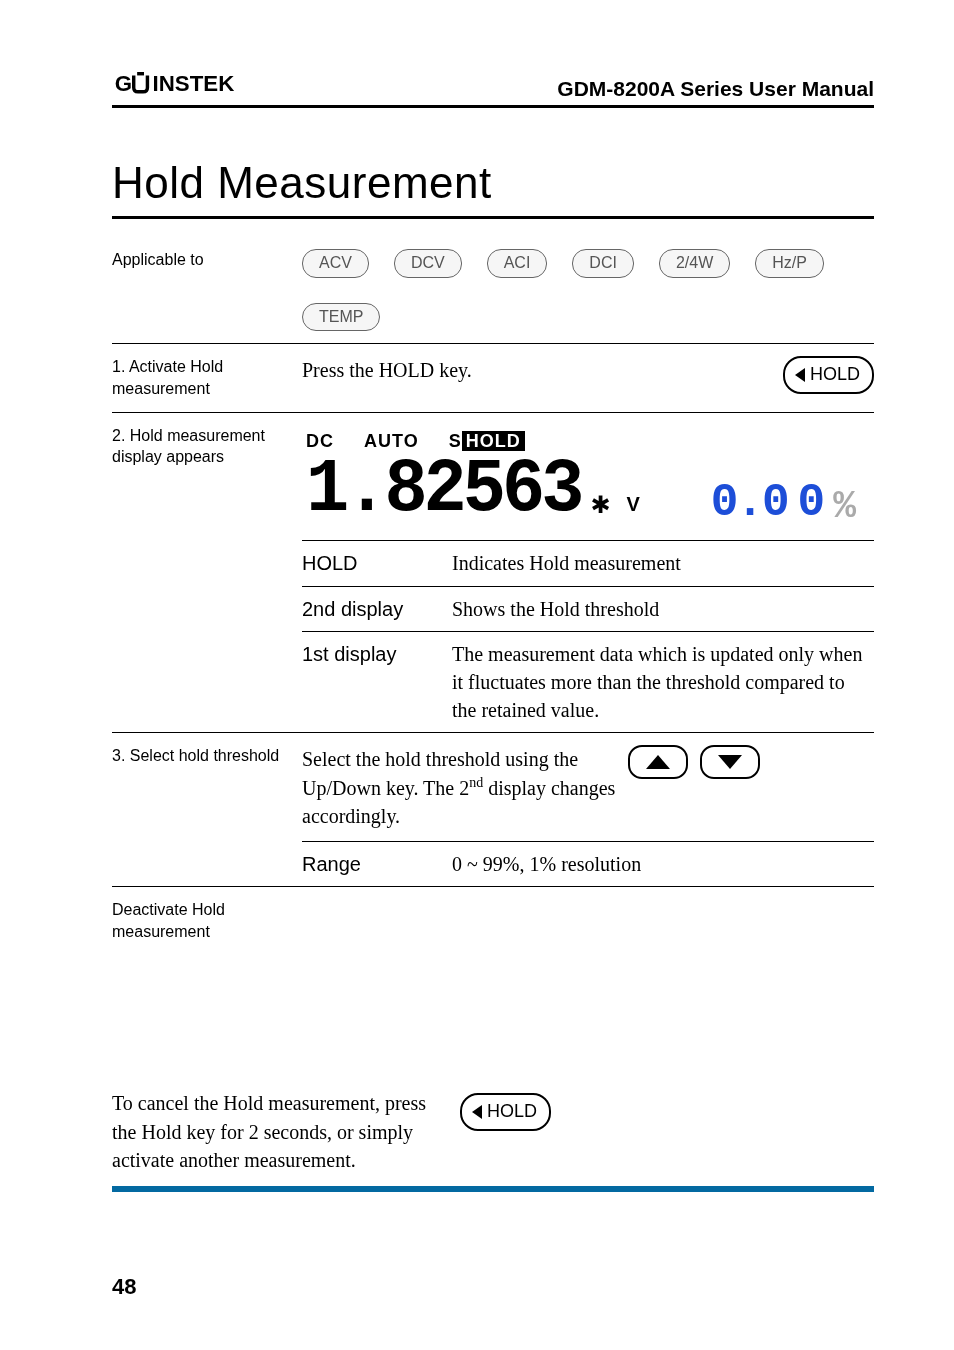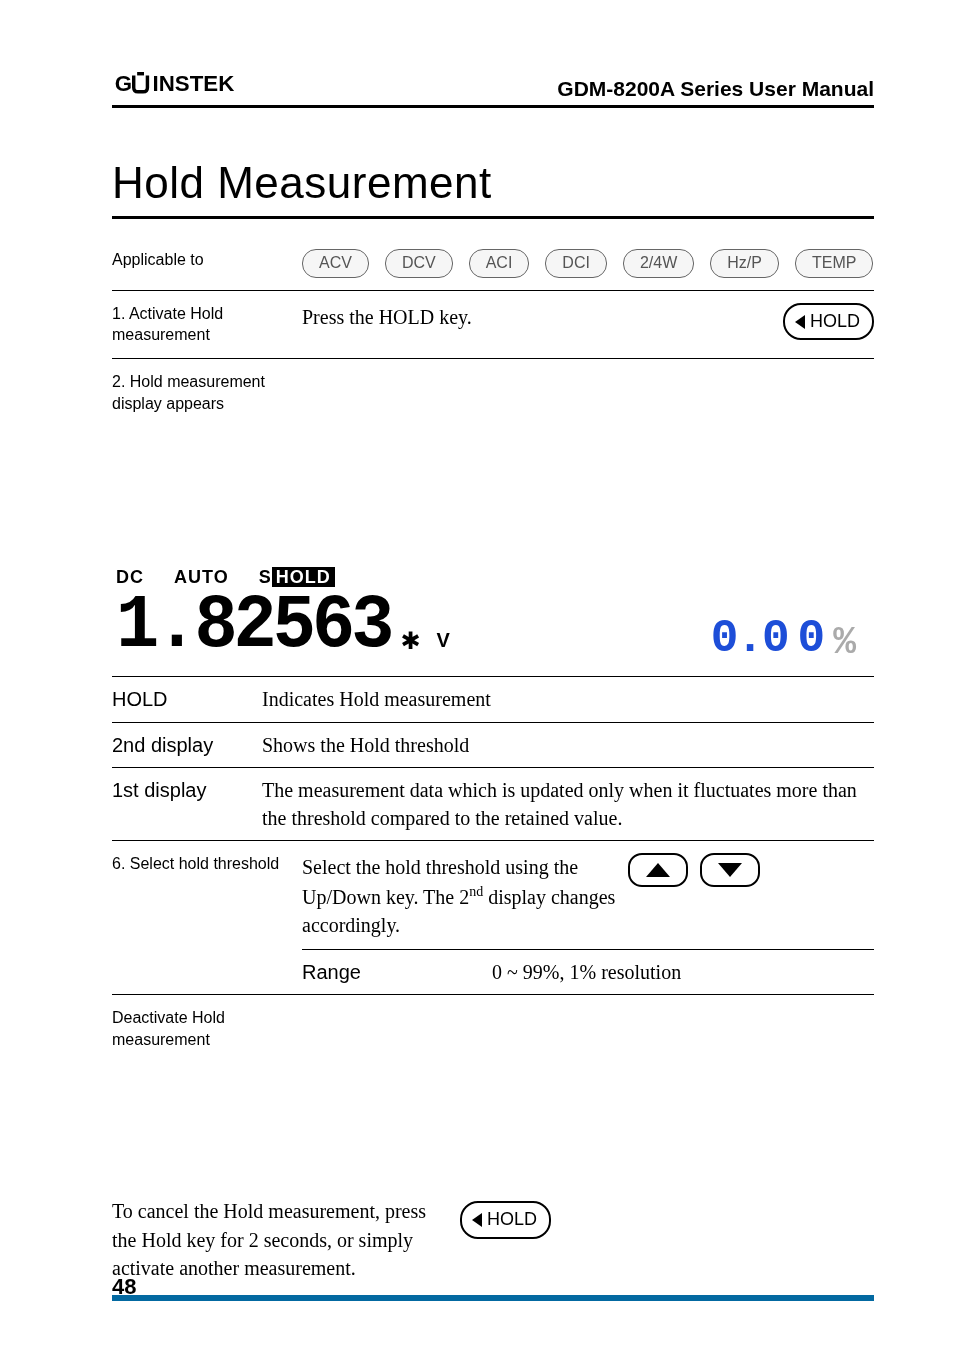--- a/index.html
+++ b/index.html
@@ -82,21 +82,21 @@
   }
   .subrow .subbody {
     flex: 1;
     font-size: 20px;
     line-height: 1.4;
   }
 
   
   .tags {
     display: flex;
-    gap: 16px;
+    gap: 25px;
     flex-wrap: wrap;
     align-items: flex-end;
   }
   .tag {
     border: 1.5px solid #666;
     border-radius: 14px;
     padding: 2px 16px;
     font-family: Arial, sans-serif;
     font-size: 16px;
     color: #555;
@@ -263,21 +263,21 @@
   <div class="row">
     <div class="label-col">1. Activate Hold measurement</div>
     <div class="body-col inline-flex">
       <span class="txt">Press the HOLD key.</span>
       <span class="key">
         <span class="tri"></span><span>HOLD</span>
       </span>
     </div>
   </div>
 
-  <div class="row" style="padding-bottom:0;flex-direction:column;">
+  <div class="row" style="padding-bottom:0;">
     <div class="label-col">2. Hold measurement display appears</div>
     <div class="body-col">
       <div class="lcd-block">
         <div class="lcd-top">
           <span>DC</span>
           <span>AUTO</span>
           <span class="shold">
             <span class="s">S</span><span class="hold-rev">HOLD</span>
           </span>
         </div>
@@ -302,35 +302,35 @@
         <div class="subbody">Shows the Hold threshold</div>
       </div>
       <div class="subrow">
         <div class="sub-label">1st display</div>
         <div class="subbody">The measurement data which is updated only when it fluctuates more than the threshold compared to the retained value.</div>
       </div>
     </div>
   </div>
 
   <div class="row" style="padding-bottom:0;">
-    <div class="label-col">6. Select hold threshold</div>
+    <div class="label-col">3. Select hold threshold</div>
     <div class="body-col">
       <div class="inline-flex">
         <div class="txt" style="max-width:320px;">
           <span>Select the hold threshold using the Up/Down key. The 2</span><sup>nd</sup><span> display changes accordingly.</span>
         </div>
         <span class="arrow-btn">
             <span class="up"></span>
           </span>
         <span class="arrow-btn">
             <span class="down"></span>
           </span>
       </div>
 
-      <div class="subrow" style="border-top:1px solid #000; margin-top:10px;gap:40px;">
+      <div class="subrow" style="border-top:1px solid #000; margin-top:10px;">
         <div class="sub-label">Range</div>
         <div class="subbody">0 ~ 99%, 1% resolution</div>
       </div>
     </div>
   </div>
 
   <div class="row" style="border-bottom:6px solid #0369a1;flex-direction:column;">
     <div class="label-col">Deactivate Hold measurement</div>
     <div class="body-col inline-flex">
       <div class="txt" style="max-width:330px;">To cancel the Hold measurement, press the Hold key for 2 seconds, or simply activate another measurement.</div>

